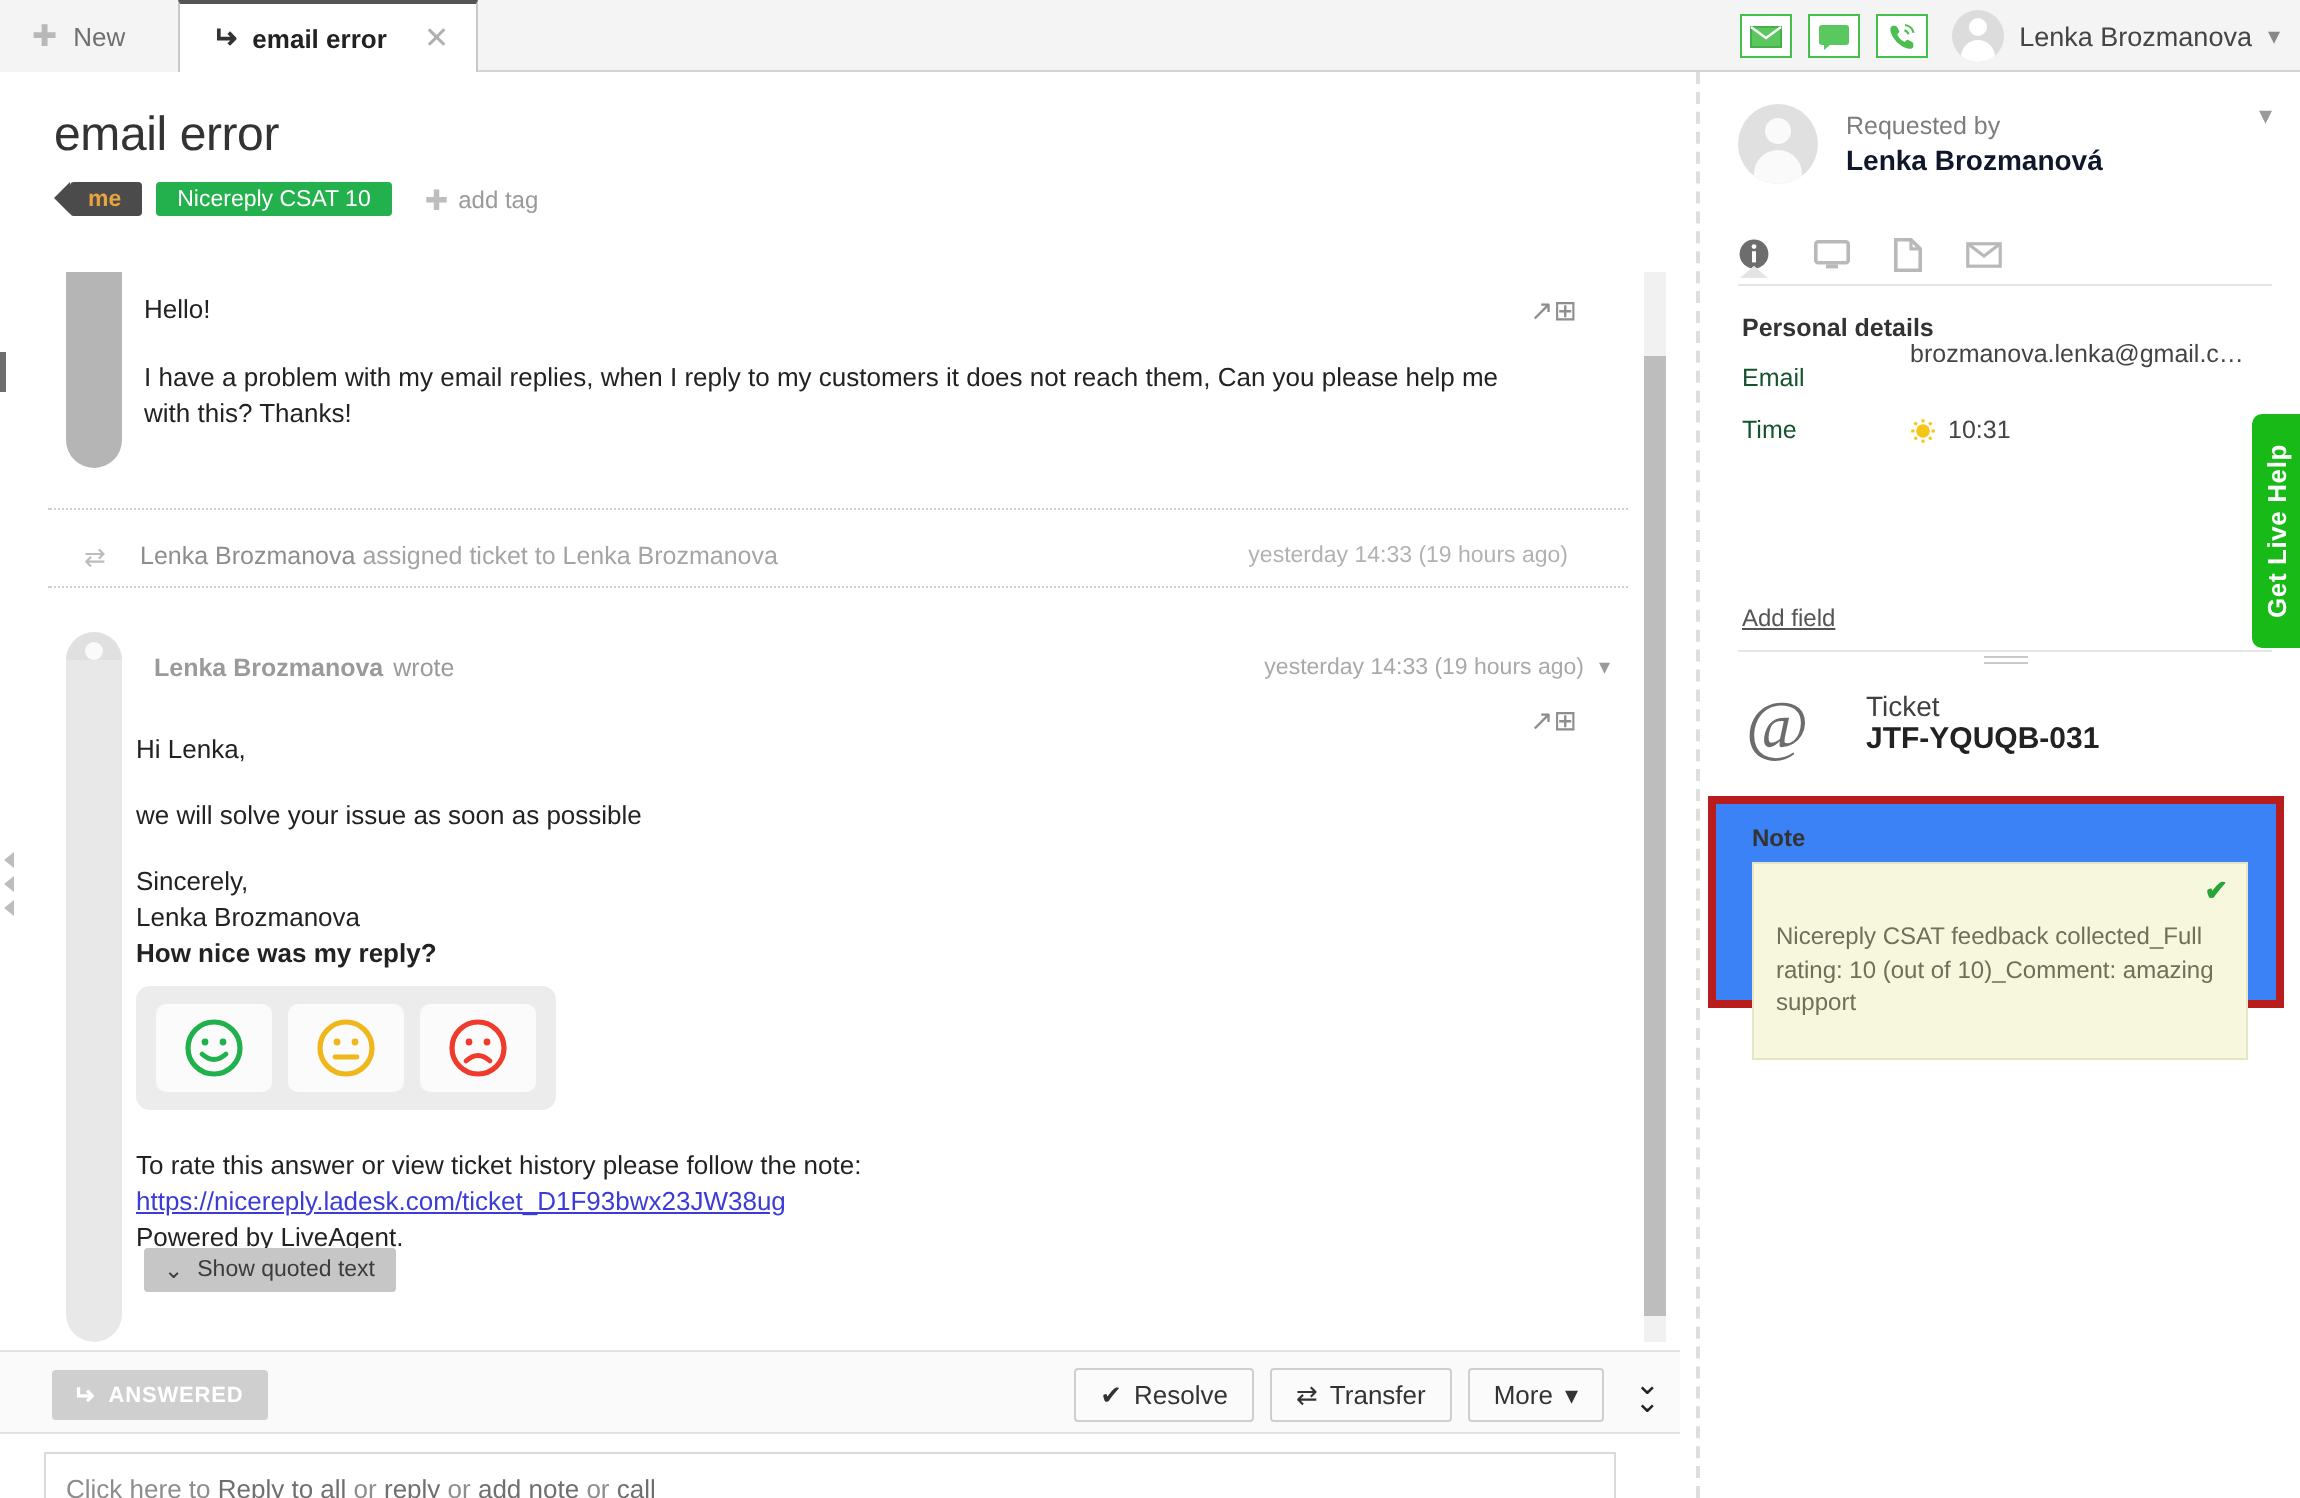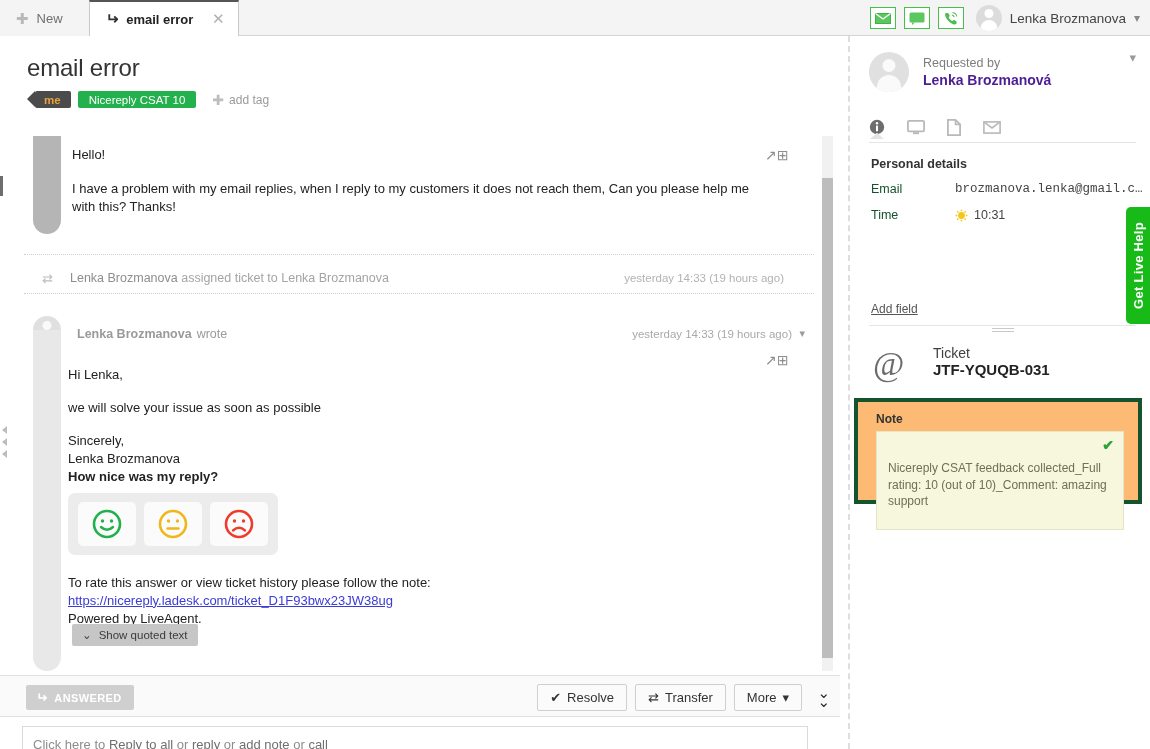--- a/index.html
+++ b/index.html
@@ -105,21 +105,21 @@
   
   .vsep { position:absolute; left:848px; top:36px; width:0; height:713px; border-left:2px dashed #dedede; }
 
   
   .side { position:absolute; left:855px; top:36px; width:295px; height:713px; background:#fff; }
   .req { position:absolute; left:14px; top:16px; display:flex; gap:14px; align-items:center; }
   .avatar-md { width:40px; height:40px; border-radius:50%; background:#e0e0e0; position:relative; overflow:hidden; flex:none;}
   .avatar-md::before { content:""; position:absolute; left:50%; top:7px; width:13px; height:13px; border-radius:50%; background:#fafafa; transform:translateX(-50%); }
   .avatar-md::after { content:""; position:absolute; left:50%; top:23px; width:24px; height:19px; border-radius:12px 12px 0 0; background:#fafafa; transform:translateX(-50%); }
   .req-lab { font-size:12.5px; color:#7d7d7d; }
-  .req-name { font-size:14px; color:#4c1d95; font-weight:bold; margin-top:2px;}
+  .req-name { font-size:14px; color:#0f172a; font-weight:bold; margin-top:2px;}
   .side-chev { position:absolute; right:14px; top:14px; color:#9a9a9a; font-size:13px; cursor:pointer; }
 
   .icobar { position:absolute; left:14px; width:267px; height:31px; display:flex; align-items:center; gap:22px; border-bottom:1px solid #e4e4e4; }
   .icobar .ic { color:#b9b9b9; cursor:pointer; display:flex; align-items:center; }
   .icobar .ic.active { color:#6d6d6d; position:relative; }
   .icobar .ic.yellow { color:#e4c72b; }
   .notch { position:absolute; width:0; height:0; border-left:7px solid transparent; border-right:7px solid transparent; border-bottom:6px solid #fff; bottom:-4px; left:50%; transform:translateX(-50%); }
   .notch::after { content:""; position:absolute; left:-7px; top:0; width:0; height:0; border-left:7px solid transparent; border-right:7px solid transparent; border-bottom:6px solid #e4e4e4; z-index:-1; }
 
   .sec-title { position:absolute; left:16px; font-size:12.5px; color:#333; font-weight:bold; }
@@ -127,21 +127,21 @@
   .fld-val { position:absolute; left:100px; font-size:12.5px; color:#444; }
   .addfield { position:absolute; left:16px; font-size:12px; color:#555; text-decoration:underline; cursor:pointer; }
   .hr-grip { position:absolute; left:14px; width:267px; border-top:1px solid #e6e6e6; }
   .grip { position:absolute; left:50%; transform:translateX(-50%); width:22px; height:7px; }
   .grip i { display:block; border-top:1px solid #c9c9c9; margin-top:2px; }
 
   .atsym { position:absolute; left:18px; font-size:34px; color:#6c6c6c; font-family:"Liberation Serif", serif; line-height:1;}
   .tk-lab { position:absolute; left:78px; font-size:14px; color:#404040; }
   .tk-val { position:absolute; left:78px; font-size:15px; color:#222; font-weight:bold; }
 
-  .redbox { position:absolute; left:854px; top:398px; width:288px; height:106px; border:4px solid #14532d; background:#fdba74; }
+  .redbox { position:absolute; left:854px; top:398px; width:288px; height:106px; border:4px solid #b91c1c; background:#3b82f6; }
   .note-lab { position:absolute; left:18px; top:10px; font-size:12px; color:#333; font-weight:bold;}
   .note-card { position:absolute; left:18px; top:29px; width:248px; height:99px; background:#f7f7dd; border:1px solid #e6e6c4; }
   .note-card .check { position:absolute; right:9px; top:5px; color:#2aa33a; font-size:14px; font-weight:bold; }
   .note-card .txt { position:absolute; left:11px; top:28px; width:228px; font-size:12px; color:#6f6f5a; line-height:1.38; }
 
   .livehelp { position:absolute; right:0; top:207px; width:24px; height:117px; background:#18ba18; border-radius:5px 0 0 5px; color:#fff; font-size:13px; font-weight:bold; display:flex; align-items:center; justify-content:center; cursor:pointer;}
   .livehelp span { writing-mode:vertical-rl; transform:rotate(180deg); letter-spacing:0.3px;}
 </style>
 </head>
 <body>
@@ -357,21 +357,21 @@
         <svg width="18" height="13" viewBox="0 0 18 13">
             <rect x="0.9" y="0.9" width="16.2" height="11.2" fill="none" stroke="#b9b9b9" stroke-width="1.6"></rect>
             <path d="M0.9 0.9 L9 7 L17.1 0.9" fill="none" stroke="#b9b9b9" stroke-width="1.6"></path>
           </svg>
       </span>
     </div>
 
     <div class="sec-title" style="top:121px;">Personal details</div>
 
     <div class="fld-lab" style="top:146px;">Email</div>
-    <div class="fld-val" style="top:146px;font-family:Liberation Mono, monospace;">brozmanova.lenka@gmail.c…</div>
+    <div class="fld-val" style="top:134px;">brozmanova.lenka@gmail.c…</div>
 
     <div class="fld-lab" style="top:172px;">Time</div>
     <div class="fld-val" style="top:172px; left:100px; display:flex; align-items:center; gap:6px;">
       <svg width="13" height="13" viewBox="0 0 13 13">
           <circle cx="6.5" cy="6.5" r="3.4" fill="#f5c518"></circle>
           <g stroke="#f5c518" stroke-width="1.5">
             <path d="M6.5 0.6 V2.2"></path>
             <path d="M6.5 10.8 V12.4"></path>
             <path d="M0.6 6.5 H2.2"></path>
             <path d="M10.8 6.5 H12.4"></path>

